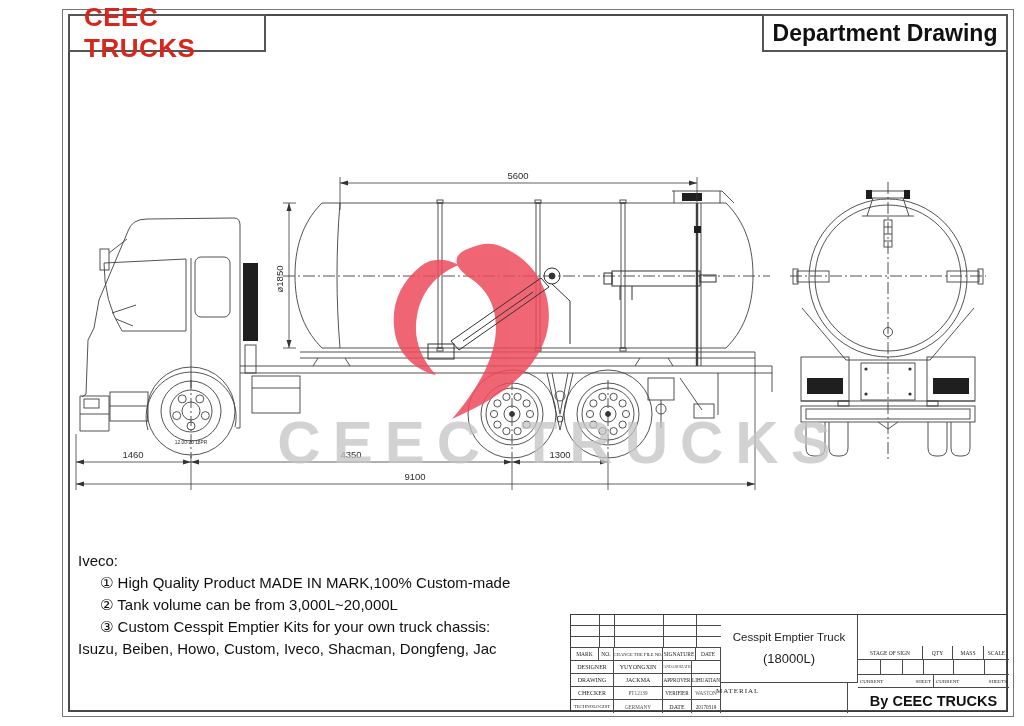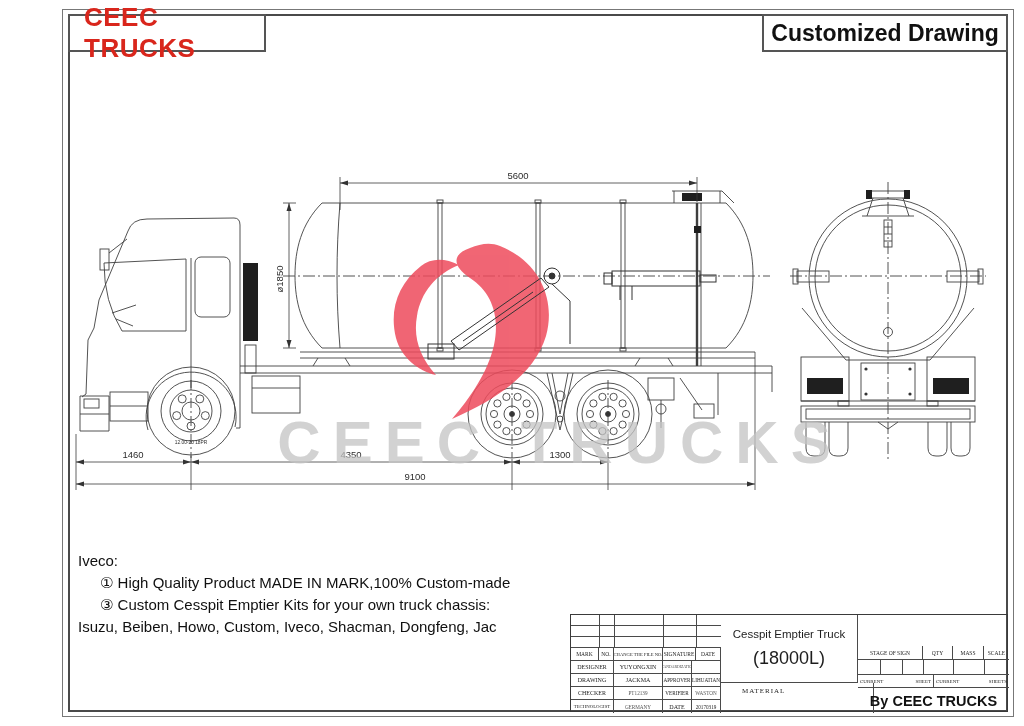--- a/index.html
+++ b/index.html
@@ -24,21 +24,21 @@
 </head>
 <body>
 
 <div class="abs frame-layer" style="left:62px;top:9px;width:952px;height:708px;border:1px solid #777"></div>
 <div class="abs frame-layer" style="left:68px;top:14px;width:940px;height:698px;border:2px solid #4a4a4a"></div>
 
 <div class="abs ui" style="left:68px;top:14px;width:198px;height:38px;border:2px solid #555;display:flex;align-items:center;padding-left:14px;background:#fff">
   <span style="color:#d9261c;font-weight:bold;font-size:26px;letter-spacing:.5px">CEEC TRUCKS</span>
 </div>
 <div class="abs ui" style="left:762px;top:14px;width:246px;height:38px;border:2px solid #555;display:flex;align-items:center;justify-content:center;background:#fff">
-  <span style="color:#111;font-weight:bold;font-size:23px">Customized Drawing</span>
+  <span style="color:#111;font-weight:bold;font-size:23px">Department Drawing</span>
 </div>
 
 <svg width="1024" height="726" viewBox="0 0 1024 726">
 
   <g stroke="#3f3f3f" stroke-width="0.9" fill="none">
 
     <path d="M82,397 L86,394 L88,340 L94,328 L99,300 L128,231 Q132,219 147,219 L234,218 Q240,218 240,225 L240,428 L236,428"></path>
     <path d="M80,396 L80,431 L109,431 L109,396 Z"></path>
     <line x1="80" y1="414" x2="109" y2="414"></line>
     <rect x="84" y="399" width="15" height="9"></rect>
@@ -244,20 +244,21 @@
     <text x="415" y="480">9100</text>
     <text x="191" y="444" font-size="4.8">12.00-20 18PR</text>
   </g>
 </svg>
 
 <div class="abs wm" style="left:240px;top:408px;width:640px;text-align:center;font-size:60px;font-weight:600;letter-spacing:12px;color:#c4c4c4;opacity:.75">CEEC TRUCKS</div>
 
 <div class="abs ui" style="left:78px;top:550px">
   <div class="notes-line">Iveco:</div>
   <div class="notes-line ind">① High Quality Product MADE IN MARK,100% Custom-made</div>
+  <div class="notes-line ind">② Tank volume can be from 3,000L~20,000L</div>
   <div class="notes-line ind">③ Custom Cesspit Emptier Kits for your own truck chassis:</div>
   <div class="notes-line">Isuzu, Beiben, Howo, Custom, Iveco, Shacman, Dongfeng, Jac</div>
 </div>
 
 <div id="titleblock">
 
   <div class="c bb" style="left:0;top:0;width:150px;height:11px">
       <b style="left:28px"></b>
       <b style="left:43px"></b>
       <b style="left:92px"></b>
@@ -294,23 +295,23 @@
   <div class="c br bb" style="left:43px;top:72px;width:49px;height:13px;font-size:5.2px;color:#555">PT12139</div>
   <div class="c br bb" style="left:92px;top:72px;width:29px;height:13px;font-size:5.2px">VERIFIER</div>
   <div class="c br bb" style="left:121px;top:72px;width:29px;height:13px;font-size:5.2px;color:#555">WASTON</div>
   <div class="c br" style="left:0;top:85px;width:43px;height:13px;font-size:4.8px">TECHNOLOGIST</div>
   <div class="c br" style="left:43px;top:85px;width:49px;height:13px;font-size:5.2px;color:#555">GERMANY</div>
   <div class="c br" style="left:92px;top:85px;width:29px;height:13px">DATE</div>
   <div class="c br" style="left:121px;top:85px;width:29px;height:13px;font-size:5.2px">20170319</div>
 
   <div class="c br bb" style="left:150px;top:0;width:137px;height:68px;flex-direction:column;font-family:Liberation Sans, sans-serif">
     <div style="font-size:11.5px">Cesspit Emptier Truck</div>
-    <div style="font-size:18px;margin-top:8px">(18000L)</div>
+    <div style="font-size:13px;margin-top:8px">(18000L)</div>
   </div>
-  <div class="c br" style="left:166px;top:68px;width:137px;height:30px;justify-content:flex-start;align-items:flex-start;padding:4px 0 0 5px;font-size:7px;letter-spacing:1px">MATERIAL</div>
+  <div class="c br" style="left:140px;top:68px;width:137px;height:30px;justify-content:flex-start;align-items:flex-start;padding:4px 0 0 5px;font-size:7px;letter-spacing:1px">MATERIAL</div>
 
   <div class="c br bb" style="left:287px;top:31px;width:65px;height:14px;font-size:5.5px">STAGE OF SIGN</div>
   <div class="c br bb" style="left:352px;top:31px;width:30px;height:14px;font-size:5.5px">QTY</div>
   <div class="c br bb" style="left:382px;top:31px;width:31px;height:14px;font-size:5.5px">MASS</div>
   <div class="c bb" style="left:413px;top:31px;width:25px;height:14px;font-size:5.5px">SCALE</div>
   <div class="c bb" style="left:287px;top:45px;width:151px;height:15px">
     <b style="left:22px"></b>
       <b style="left:44px"></b>
       <b style="left:65px"></b>
       <b style="left:95px"></b>

